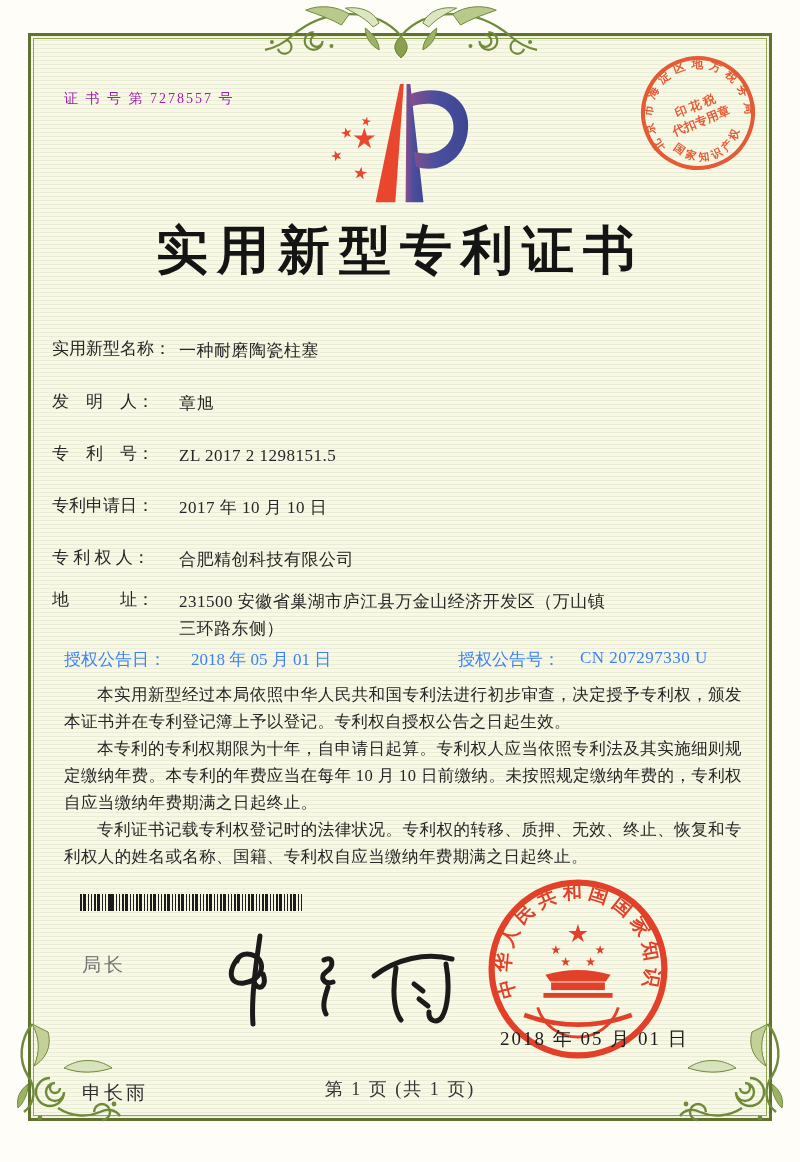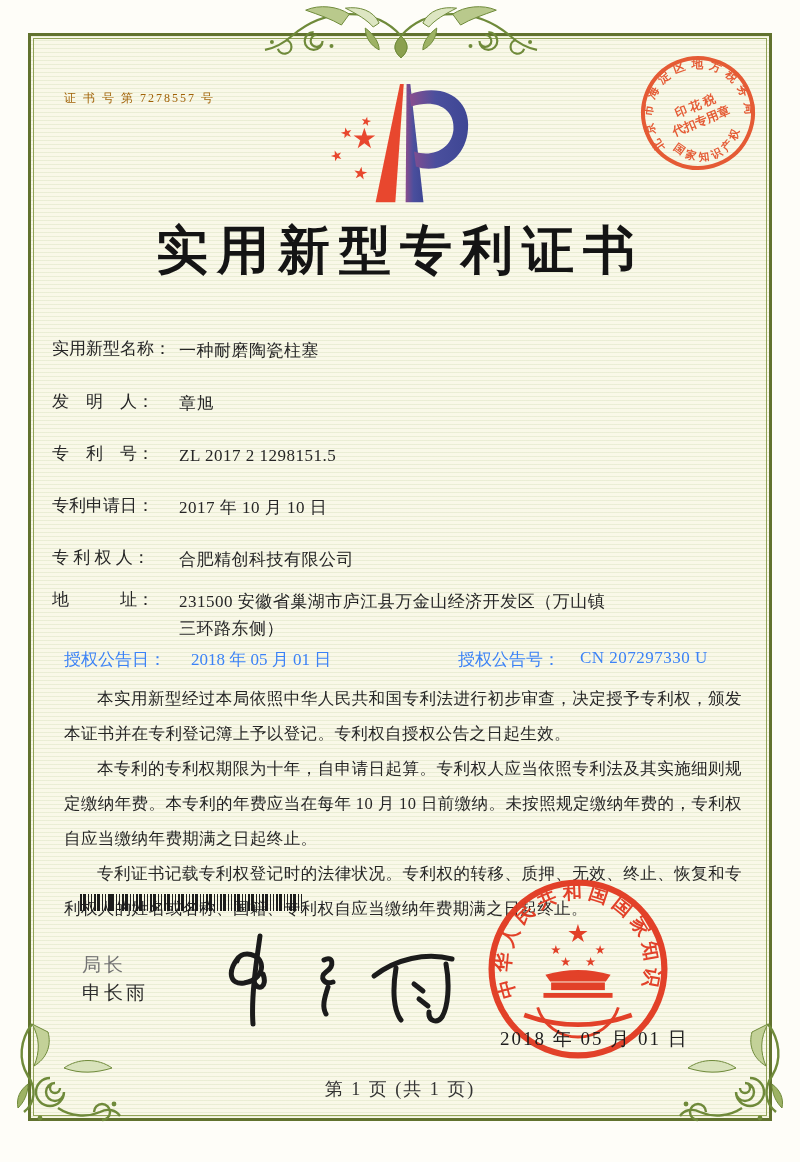--- a/index.html
+++ b/index.html
@@ -7,43 +7,43 @@
   .page{position:relative;width:800px;height:1162px;background:#fefdf8;overflow:hidden;}
 
   
   .panel{position:absolute;left:28px;top:33px;width:744px;height:1088px;
     border:3px solid #61722e;box-sizing:border-box;
     background-color:#f9f8e8;
     background-image:repeating-linear-gradient(180deg,rgba(164,188,122,0.18) 0 1px,rgba(0,0,0,0) 1px 4px);}
   .panel::before{content:"";position:absolute;inset:2px;border:1px solid #91a356;pointer-events:none;}
 
   .abs{position:absolute;}
-  .cert-no{left:64px;top:90px;font-size:12px;letter-spacing:2px;color:#a16207;}
+  .cert-no{left:64px;top:90px;font-size:14px;letter-spacing:2px;color:#a21caf;}
   .title{left:0;top:216px;width:100%;text-align:center;font-size:52px;font-weight:bold;
     letter-spacing:9px;color:#141414;}
 
   .field-row{left:52px;width:680px;font-size:17px;color:#262626;}
   .field-label{display:inline-block;width:127px;vertical-align:top;}
   .field-value{display:inline-block;vertical-align:top;white-space:pre-line;max-width:545px;letter-spacing:0.5px;line-height:27px;}
 
   .grant-row{left:64px;top:648px;width:690px;font-size:17px;color:#3b82f6;}
   .grant-no-label{position:absolute;left:394px;top:0;}
   .grant-no-value{position:absolute;left:516px;top:0;letter-spacing:0.5px;}
 
-  .body-text{left:64px;top:681px;width:678px;font-size:16.5px;line-height:35px;
+  .body-text{left:64px;top:681px;width:678px;font-size:16.5px;line-height:27px;
     text-align:justify;color:#262626;}
   .body-text p{margin:0;text-indent:2em;letter-spacing:0.4px;}
 
   .barcode{left:80px;top:894px;width:223px;height:17px;
     background-image:
       linear-gradient(90deg,rgba(0,0,0,0) 0 30px,#1c1c1c 30px 32px,rgba(0,0,0,0) 32px 37px),
       repeating-linear-gradient(90deg,#1c1c1c 0 2px,rgba(0,0,0,0) 2px 3px,#1c1c1c 3px 6px,rgba(0,0,0,0) 6px 8px,#1c1c1c 8px 9px,rgba(0,0,0,0) 9px 11px,#1c1c1c 11px 12px,rgba(0,0,0,0) 12px 14px);}
 
   .sig-title{left:82px;top:952px;font-size:19px;letter-spacing:3px;color:#737373;}
-  .sig-name{left:82px;top:956px;font-size:19px;letter-spacing:3px;color:#2b2b2b;margin-top:24px;}
+  .sig-name{left:82px;top:1056px;font-size:19px;letter-spacing:3px;color:#2b2b2b;margin-top:24px;}
 
   .seal-date{left:500px;top:1026px;font-size:19px;letter-spacing:2px;color:#1d1d1d;z-index:6;}
   .footer{left:0;top:1077px;width:100%;text-align:center;font-size:18px;letter-spacing:2px;color:#333;}
 
   .stamp{left:635px;top:50px;width:126px;height:126px;transform:rotate(-22deg);opacity:0.95;z-index:5;}
   .seal{left:482px;top:873px;width:192px;height:192px;opacity:0.96;z-index:5;}
   .logo{left:325px;top:76px;width:150px;height:138px;}
   .sig-svg{left:196px;top:922px;width:290px;height:118px;}
 
   .orn-top{left:262px;top:2px;width:278px;height:58px;z-index:2;}

